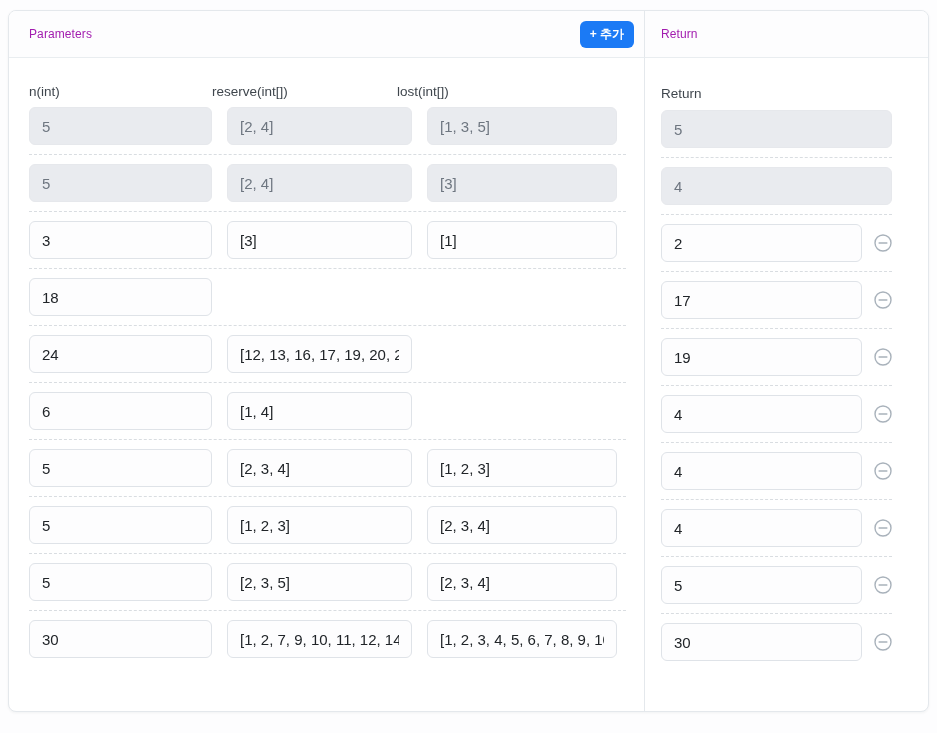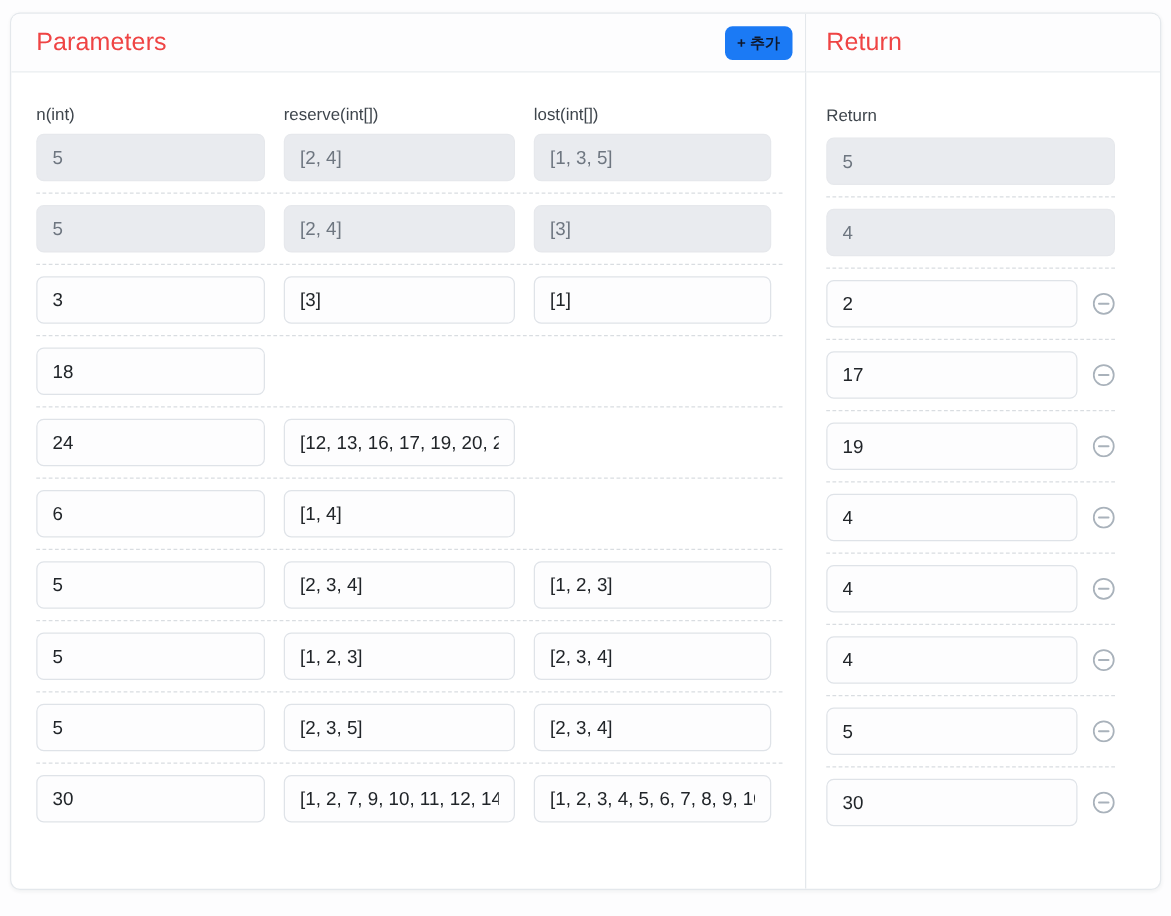--- a/index.html
+++ b/index.html
@@ -22,36 +22,35 @@
     grid-template-rows: 47px 1fr;
     overflow: hidden;
   }
   .hdr-left, .body-left { border-right: 1px solid #e4e8ec; }
   .hdr-left, .hdr-right { border-bottom: 1px solid #e9edf0; background: #fdfdfe; }
   .hdr-left {
     display: flex; align-items: center; justify-content: space-between;
     padding: 0 10px 0 20px;
   }
   .hdr-right { display: flex; align-items: center; padding: 0 0 0 16px; }
-  .section-title { font-size: 20px; color: #ef4444; letter-spacing: .1px; }
+  .section-title { font-size: 12px; color: #a21caf; letter-spacing: .1px; }
   .add-btn {
-    background: #1b7af5; color: #0f172a;
+    background: #1b7af5; color: #ffffff;
     border: none; border-radius: 6px;
     font-size: 12px; font-weight: bold;
     padding: 5px 10px;
     font-family: inherit;
     cursor: pointer;
   }
   .body-left  { padding: 26px 18px 40px 20px; }
   .body-right { padding: 26px 36px 40px 16px; }
 
   .col-labels {
     display: grid;
     grid-template-columns: 183px 185px 190px;
-    column-gap: 15px;
     margin-bottom: 8px;
   }
   .col-label { font-size: 13.5px; color: #3f464d; }
   .ret-label-wrap { margin-bottom: 8px; }
 
   .row { padding: 9px 0; }
   .row:first-child { padding-top: 0; }
   .row + .row { border-top: 1px dashed #d9dde1; }
 
   .param-row {

